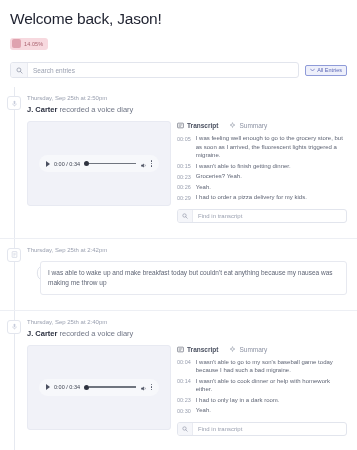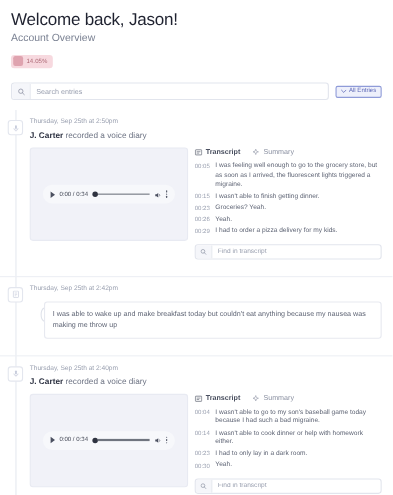--- a/index.html
+++ b/index.html
@@ -139,21 +139,20 @@
   }
   .quote-text { font-size: 6.5px; color: #5f6575; line-height: 10px; }
 </style>
 </head>
 <body>
 
 <div class="page">
 
   <div class="header">
     <div class="welcome">Welcome back, Jason!</div>
-    <div class="subtitle">Account Overview</div>
     <div class="badge-row">
       <span class="badge">
         <span class="badge-icon"></span>
         <span class="badge-text">14.05%</span>
       </span>
     </div>
   </div>
 
   <div class="searchbar-row">
     <div class="search-wrap">

